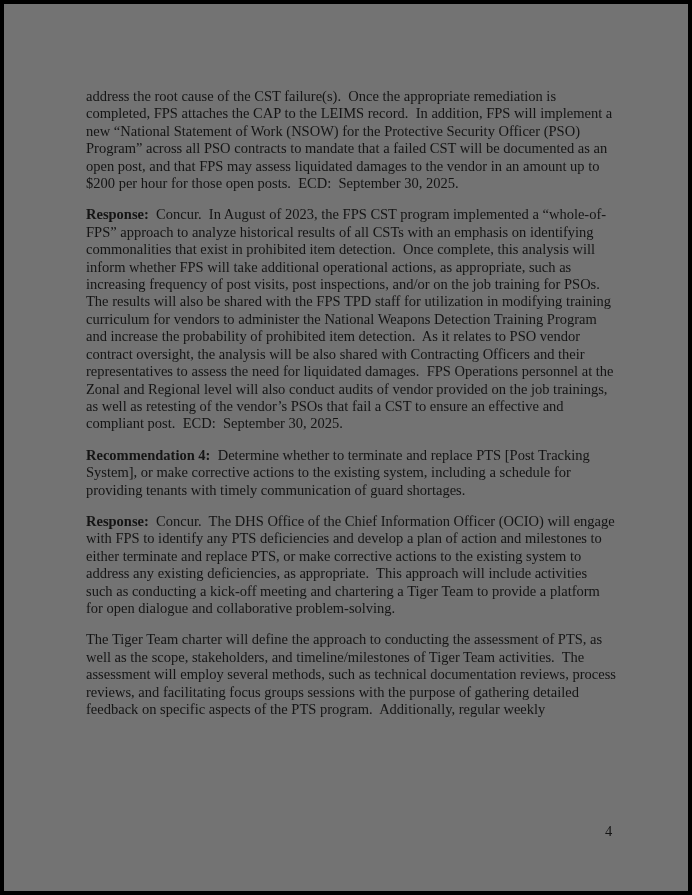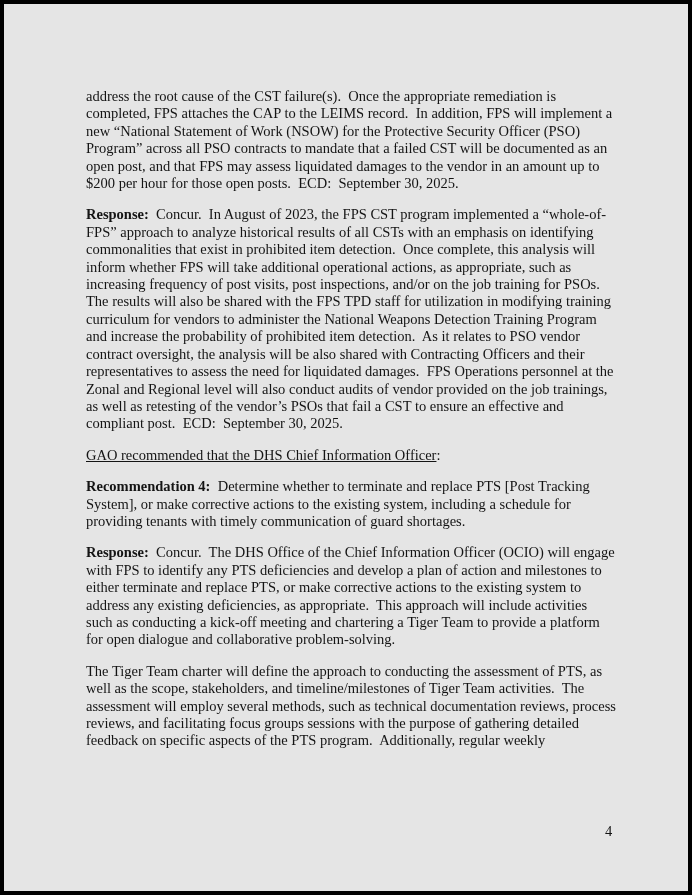--- a/index.html
+++ b/index.html
@@ -5,21 +5,21 @@
   html, body {
     margin: 0;
     padding: 0;
     background: #ffffff;
   }
   .sheet {
     position: relative;
     width: 692px;
     height: 895px;
     box-sizing: border-box;
-    background: #e5e5e5;
+    background: #737373;
     border: 4px solid #000000;
     font-family: "Liberation Serif", serif;
     color: #141414;
     overflow: hidden;
   }
   .content {
     position: absolute;
     left: 82px;
     top: 84px;
     width: 530px;
@@ -45,19 +45,18 @@
     line-height: 17.4px;
   }
 </style>
 </head>
 <body>
 
 <div class="sheet">
   <div class="content">
     <p class="para">address the root cause of the CST failure(s).  Once the appropriate remediation is completed, FPS attaches the CAP to the LEIMS record.  In addition, FPS will implement a new “National Statement of Work (NSOW) for the Protective Security Officer (PSO) Program” across all PSO contracts to mandate that a failed CST will be documented as an open post, and that FPS may assess liquidated damages to the vendor in an amount up to $200 per hour for those open posts.  ECD:  September 30, 2025.</p>
     <p class="para"><span class="label">Response:</span><span>  Concur.  In August of 2023, the FPS CST program implemented a “whole-of-FPS” approach to analyze historical results of all CSTs with an emphasis on identifying commonalities that exist in prohibited item detection.  Once complete, this analysis will inform whether FPS will take additional operational actions, as appropriate, such as increasing frequency of post visits, post inspections, and/or on the job training for PSOs.  The results will also be shared with the FPS TPD staff for utilization in modifying training curriculum for vendors to administer the National Weapons Detection Training Program and increase the probability of prohibited item detection.  As it relates to PSO vendor contract oversight, the analysis will be also shared with Contracting Officers and their representatives to assess the need for liquidated damages.  FPS Operations personnel at the Zonal and Regional level will also conduct audits of vendor provided on the job trainings, as well as retesting of the vendor’s PSOs that fail a CST to ensure an effective and compliant post.  ECD:  September 30, 2025.</span></p>
-    <p class="para"><span class="underlined">GAO recommended that the DHS Chief Information Officer</span><span>:</span></p>
     <p class="para"><span class="label">Recommendation 4:</span><span>  Determine whether to terminate and replace PTS [Post Tracking System], or make corrective actions to the existing system, including a schedule for providing tenants with timely communication of guard shortages.</span></p>
     <p class="para"><span class="label">Response:</span><span>  Concur.  The DHS Office of the Chief Information Officer (OCIO) will engage with FPS to identify any PTS deficiencies and develop a plan of action and milestones to either terminate and replace PTS, or make corrective actions to the existing system to address any existing deficiencies, as appropriate.  This approach will include activities such as conducting a kick-off meeting and chartering a Tiger Team to provide a platform for open dialogue and collaborative problem-solving.</span></p>
     <p class="para">The Tiger Team charter will define the approach to conducting the assessment of PTS, as well as the scope, stakeholders, and timeline/milestones of Tiger Team activities.  The assessment will employ several methods, such as technical documentation reviews, process reviews, and facilitating focus groups sessions with the purpose of gathering detailed feedback on specific aspects of the PTS program.  Additionally, regular weekly</p>
   </div>
   <div class="page-num">4</div>
 </div>
 
 </body></html>

